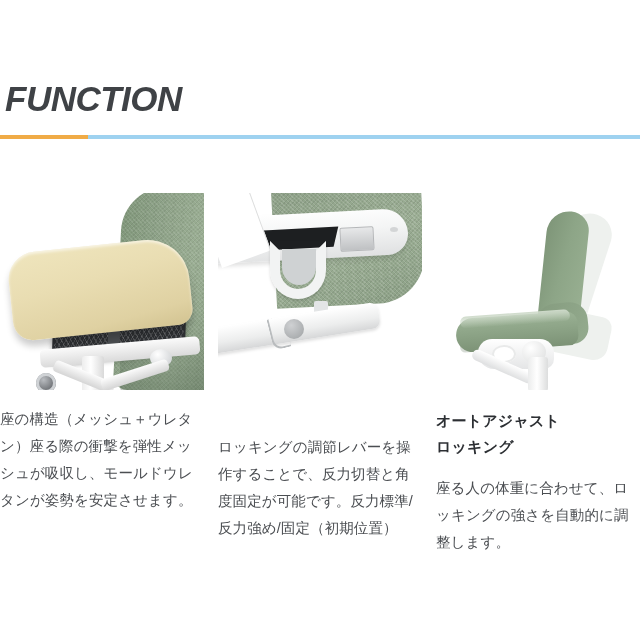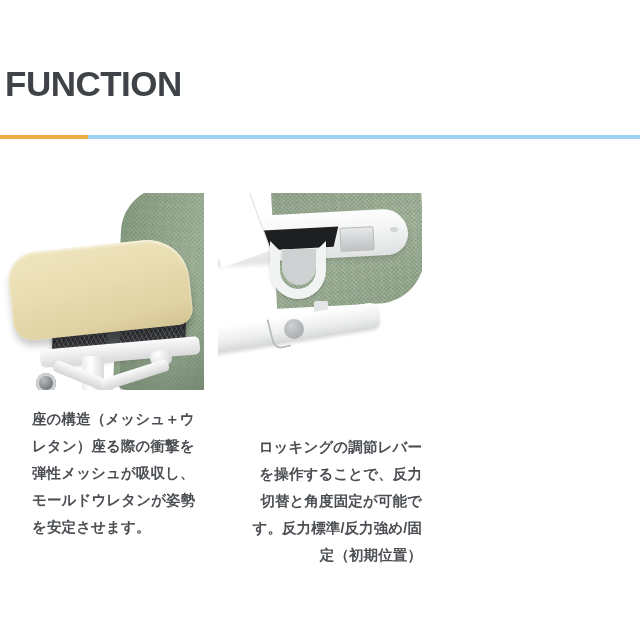--- a/index.html
+++ b/index.html
@@ -16,26 +16,27 @@
     position: relative;
     width: 640px;
     height: 636px;
     background: #ffffff;
   }
 
   
   .section-title {
     position: absolute;
     left: 5px;
-    top: 66px;
+    top: 81px;
     font-size: 35px;
     font-weight: bold;
     letter-spacing: -0.5px;
     color: #3f4246;
     line-height: 1;
+    font-style: italic;
   }
 
   .rule {
     position: absolute;
     left: 0;
     top: 135px;
     width: 640px;
     height: 4px;
     display: flex;
   }
@@ -373,27 +374,26 @@
     font-size: 15px;
     font-weight: bold;
     color: #2c2f33;
     line-height: 1.70;
     letter-spacing: 0.2px;
     white-space: pre-line;
   }
   .body {
     margin-top: 16px;
     font-size: 14.5px;
-    font-weight: bold;
+    font-weight: normal;
     color: #4b4e52;
     line-height: 1.86;
     letter-spacing: 0.1px;
-    padding-left: 32px;
-  }
-  .col-2 .body, .col-3 .body { margin-top: 44px; text-align: right; }
+  }
+  .col-2 .body, .col-3 .body { margin-top: 44px; }
   .col-3 .body { margin-top: 16px; }
 </style>
 </head>
 <body>
 
 <div class="page">
 
   <div class="section-title">FUNCTION</div>
 
   <div class="rule">
@@ -431,15 +431,34 @@
         <div class="f2-hook"></div>
         <div class="f2-hook-inner"></div>
         <div class="f2-tab"></div>
         <div class="f2-lever"></div>
         <div class="f2-lever-knob"></div>
         <div class="f2-wire"></div>
       </div>
       <div class="body">ロッキングの調節レバーを操作することで、反力切替と角度固定が可能です。反力標準/反力強め/固定（初期位置）</div>
     </div>
 
+    <div class="col col-3">
+      <div class="figure">
+        <div class="f3-ghost-back"></div>
+        <div class="f3-ghost-low"></div>
+        <div class="f3-back"></div>
+        <div class="f3-lumbar"></div>
+        <div class="f3-seat-shadow"></div>
+        <div class="f3-seat"></div>
+        <div class="f3-seat-hi"></div>
+        <div class="f3-mech"></div>
+        <div class="f3-mech-hole"></div>
+        <div class="f3-mech-knob"></div>
+        <div class="f3-armlink"></div>
+        <div class="f3-column"></div>
+      </div>
+      <div class="caption">オートアジャスト
+ロッキング</div>
+      <div class="body">座る人の体重に合わせて、ロッキングの強さを自動的に調整します。</div>
+    </div>
 
   </div>
 </div>
 
 </body></html>

